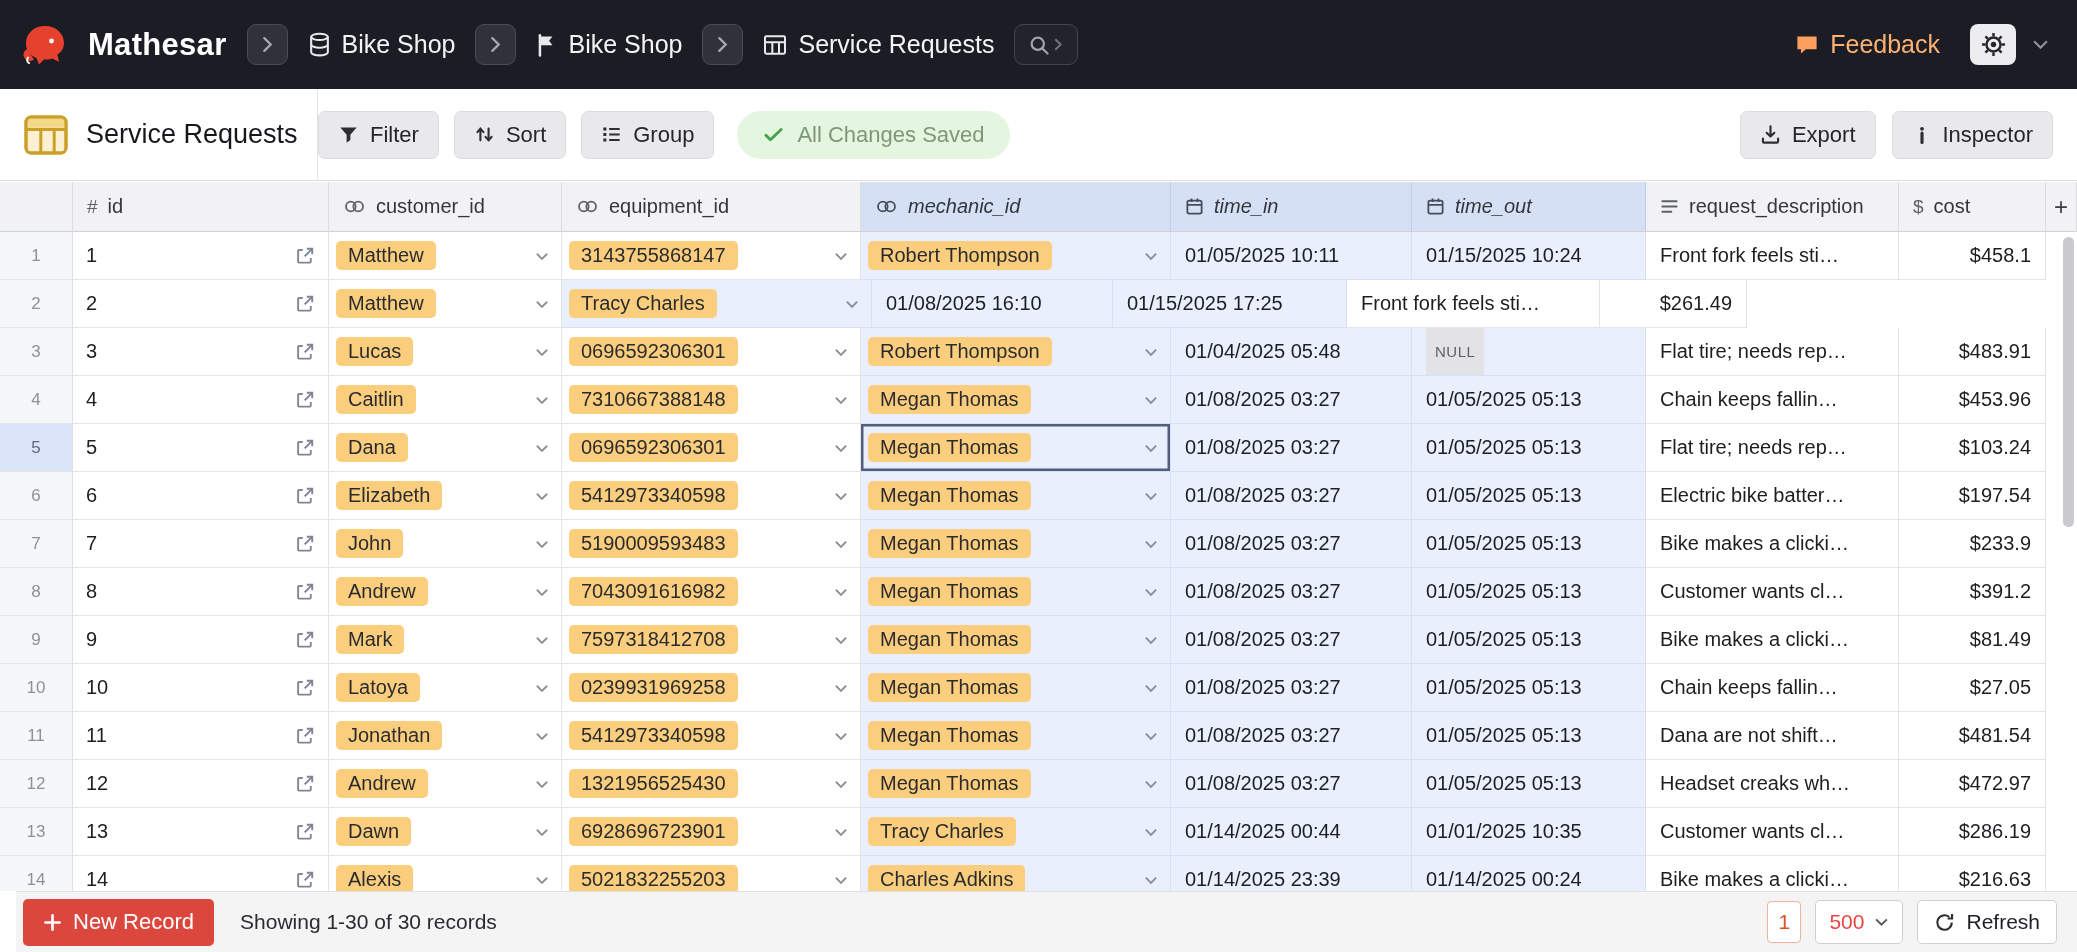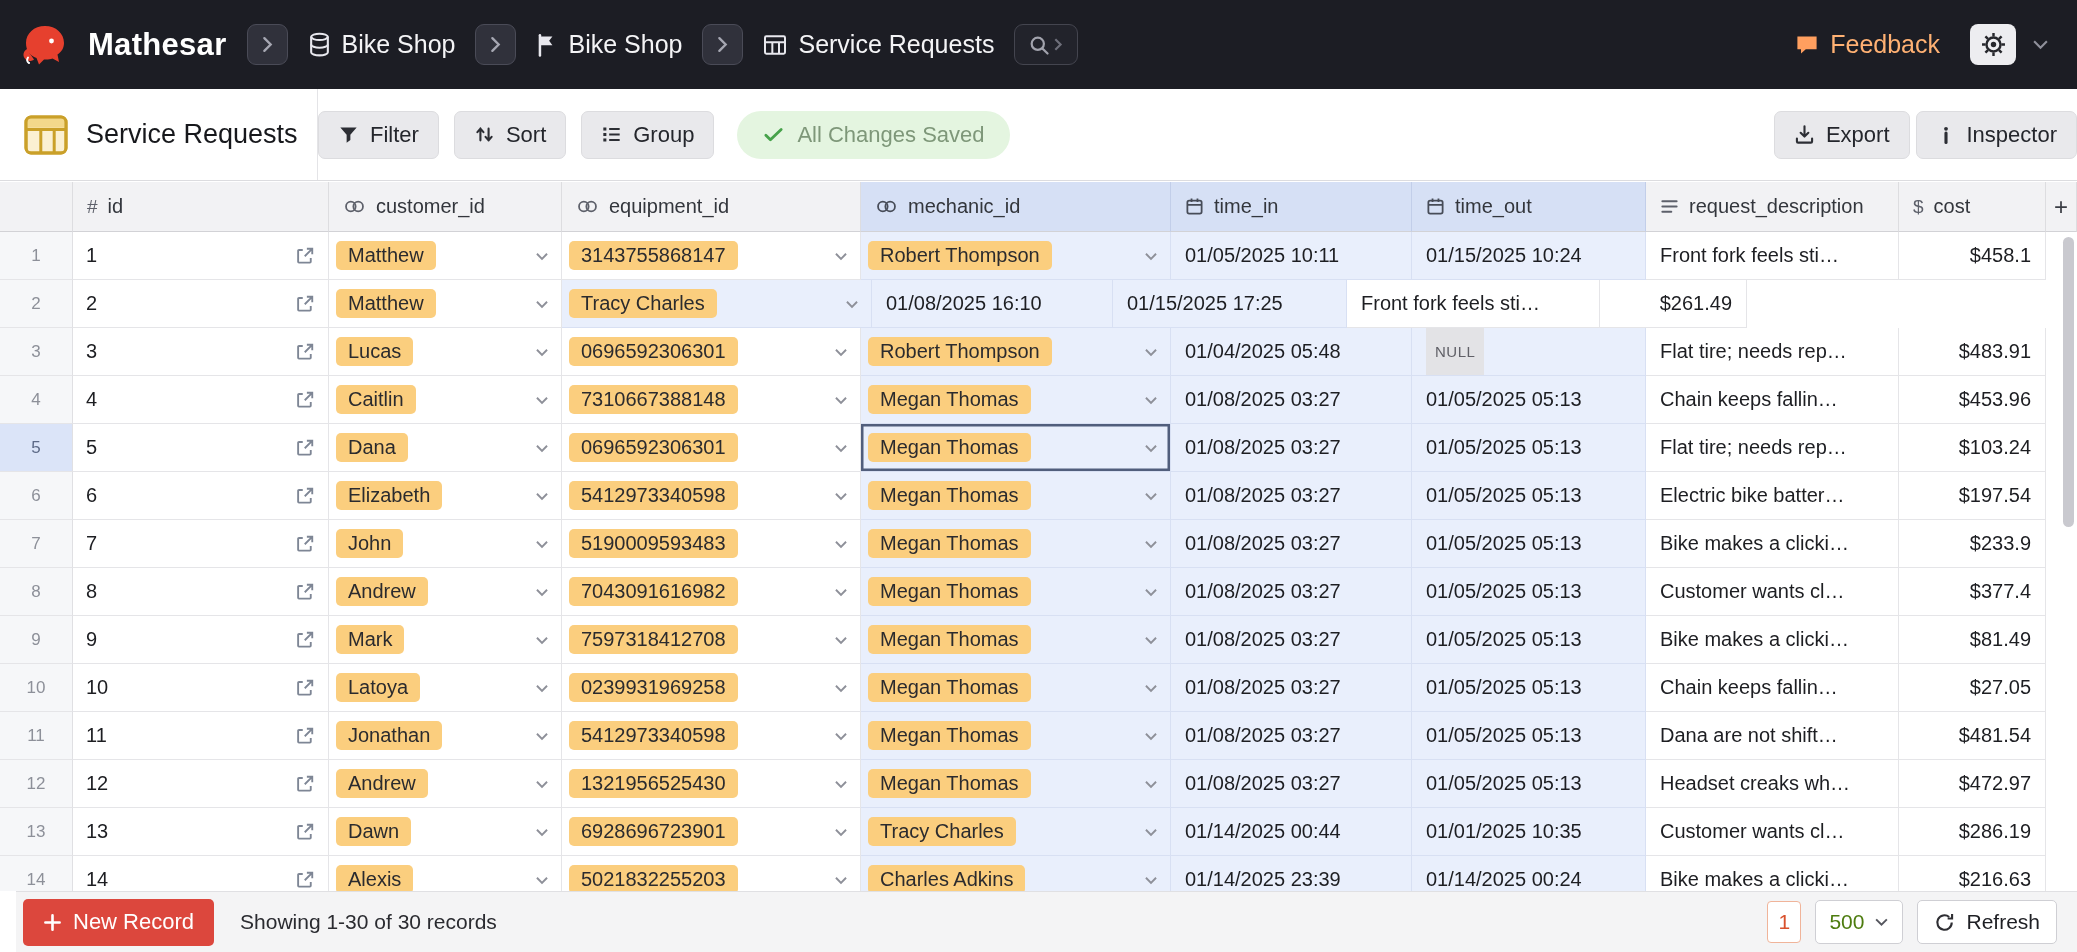--- a/index.html
+++ b/index.html
@@ -19,27 +19,27 @@
   .gear-btn { width:46px; height:41px; background:#ededf0; border:none; border-radius:8px; display:flex; align-items:center; justify-content:center; margin-left:14px; }
 
   
   .toolbar { position:absolute; top:89px; left:0; right:0; height:92px; background:#fff; border-bottom:1px solid #dcdcdf; display:flex; align-items:center; }
   .title-block { width:318px; height:100%; display:flex; align-items:center; gap:16px; padding-left:22px; border-right:1px solid #e4e4e7; flex:none; }
   .page-title { font-size:27px; color:#17181c; }
   .toolbar-left { display:flex; align-items:center; }
   .tb-btn { height:48px; display:flex; align-items:center; gap:11px; padding:0 19px; background:#e9e9ec; border:1px solid #dcdcdf; border-radius:7px; font-size:22px; color:#24262c; }
   .toolbar-left .tb-btn { margin-right:15px; }
   .saved-pill { margin-left:8px; height:48px; display:flex; align-items:center; gap:12px; padding:0 25px; background:#e4f5e0; border-radius:26px; color:#7e9779; font-size:22px; }
-  .toolbar-right { margin-left:auto; display:flex; gap:6px; }
+  .toolbar-right { margin-left:auto; margin-right:24px; display:flex; gap:16px; }
 
   
   .table-wrap { position:absolute; top:182px; left:0; right:0; bottom:61px; overflow:hidden; background:#fff; }
   .grid-head { display:flex; height:50px; }
   .hcell { display:flex; align-items:center; gap:10px; padding-left:14px; background:#f2f2f4; border-right:1px solid #dddde0; border-bottom:1px solid #d2d2d6; font-size:20px; color:#33363c; cursor:pointer; white-space:nowrap; overflow:hidden; }
-  .hcell.sel { background:#d6e0f5; border-right-color:#c2cee9; }
+  .hcell.sel { background:#d6e0f5; border-right-color:#c2cee9;font-style:italic; }
   .hicon { color:#5d606a; font-size:19px; }
   .addcol { justify-content:center; padding-left:0; font-size:24px; color:#3a3d44; }
   .trow { display:flex; height:48px; }
   .cell { border-right:1px solid #e5e5e8; border-bottom:1px solid #e5e5e8; display:flex; align-items:center; font-size:20px; color:#1d1e22; background:#fff; cursor:pointer; overflow:hidden; }
   .cell.sel { background:#e9effc; border-right-color:#d8e0f3; border-bottom-color:#d8e0f3; }
   .cell.active { box-shadow:inset 0 0 0 2.5px #515e7c; }
   .w-num{width:73px;flex:none}.w-id{width:256px;flex:none}.w-cust{width:233px;flex:none}.w-equip{width:299px;flex:none}
   .w-mech{width:310px;flex:none}.w-tin{width:241px;flex:none}.w-tout{width:234px;flex:none}
   .w-desc{width:253px;flex:none}.w-cost{width:147px;flex:none}.w-add{width:31px;flex:none}
   .rownum { justify-content:center; background:#f6f7f9; color:#8d9099; font-size:17px; border-right-color:#e0e0e3; }
@@ -56,21 +56,21 @@
   .endpad { border:none; background:#fff; cursor:default; }
   .null-badge { background:#e3e3e6; color:#606067; font-size:15px; letter-spacing:.5px; padding:19px 9px; border-radius:4px; }
   .vscroll { position:absolute; top:55px; right:3px; width:11px; height:290px; background:#c9c9cf; border-radius:6px; cursor:pointer; }
 
   
   .statusbar { position:absolute; left:16px; right:0; bottom:0; height:61px; background:#f4f4f5; border-top:1px solid #e0e0e3; display:flex; align-items:center; padding-right:20px; }
   .new-record { height:47px; background:#dc473d; color:#fff; border:none; border-radius:5px; font-size:22px; display:flex; align-items:center; gap:11px; padding:0 20px; margin-left:7px; }
   .showing { margin-left:26px; font-size:21px; color:#2a2b30; }
   .status-right { margin-left:auto; display:flex; align-items:center; gap:14px; }
   .page-box { min-width:34px; height:42px; background:#fff; border:1px solid #f0b49a; color:#d9512d; display:flex; align-items:center; justify-content:center; font-size:21px; border-radius:4px; padding:0 9px; cursor:pointer; }
-  .size-select { height:44px; background:#fff; border:1px solid #cfcfd4; border-radius:5px; display:flex; align-items:center; gap:10px; padding:4px 13px; font-size:21px; color:#4d7c0f; cursor:pointer; }
+  .size-select { height:44px; background:#fff; border:1px solid #cfcfd4; border-radius:5px; display:flex; align-items:center; gap:10px; padding:4px 13px; font-size:21px; color:#ef4444; cursor:pointer; }
   .refresh-btn { height:44px; background:#fff; border:1px solid #cfcfd4; border-radius:5px; display:flex; align-items:center; gap:11px; padding:0 16px; font-size:21px; color:#1e1f24; }
 </style>
 </head>
 <body>
 
 <header class="navbar">
   <div class="nav-left">
     <span style="display:flex;">
       <svg viewBox="0 0 48 48" width="48" height="48">
         <path fill="#e6402e" d="M25 5c11 0 19 7.5 19 17 0 5-2.5 9-6.5 11.5L39 41l-6.5-3.5c-2 .7-4 1-6.5 1h-2l-5 5-2.5-6.5C10 34.5 6 29.5 6 22 6 12.5 14 5 25 5z"></path>
@@ -574,21 +574,21 @@
           <span class="pill">Megan Thomas</span>
           <svg class="cell-chev" viewBox="0 0 16 16" width="18" height="18">
             <path d="M3.5 6l4.5 4.5L12.5 6" fill="none" stroke="#8e9099" stroke-width="1.7"></path>
           </svg>
         </div>
         <div class="cell date w-tin sel">01/08/2025 03:27</div>
         <div class="cell date w-tout sel">01/05/2025 05:13</div>
         <div class="cell desc w-desc">
           <span class="desc-text">Customer wants cl…</span>
         </div>
-        <div class="cell cost w-cost">$377.4</div>
+        <div class="cell cost w-cost">$391.2</div>
         <div class="cell endpad w-add"></div>
       </div>
       <div class="trow">
         <div class="cell rownum w-num">9</div>
         <div class="cell id-cell w-id">
           <span class="id-val">9</span>
           <svg viewBox="0 0 16 16" width="20" height="20" style="flex:none">
             <g fill="none" stroke="#7e8695" stroke-width="1.5">
               <path d="M6.2 3.2H3.2a.7.7 0 0 0-.7.7v8.7c0 .4.3.7.7.7h8.7a.7.7 0 0 0 .7-.7v-3"></path>
               <path d="M9.5 2.2h4.3v4.3M13.5 2.5L7.8 8.2"></path>

